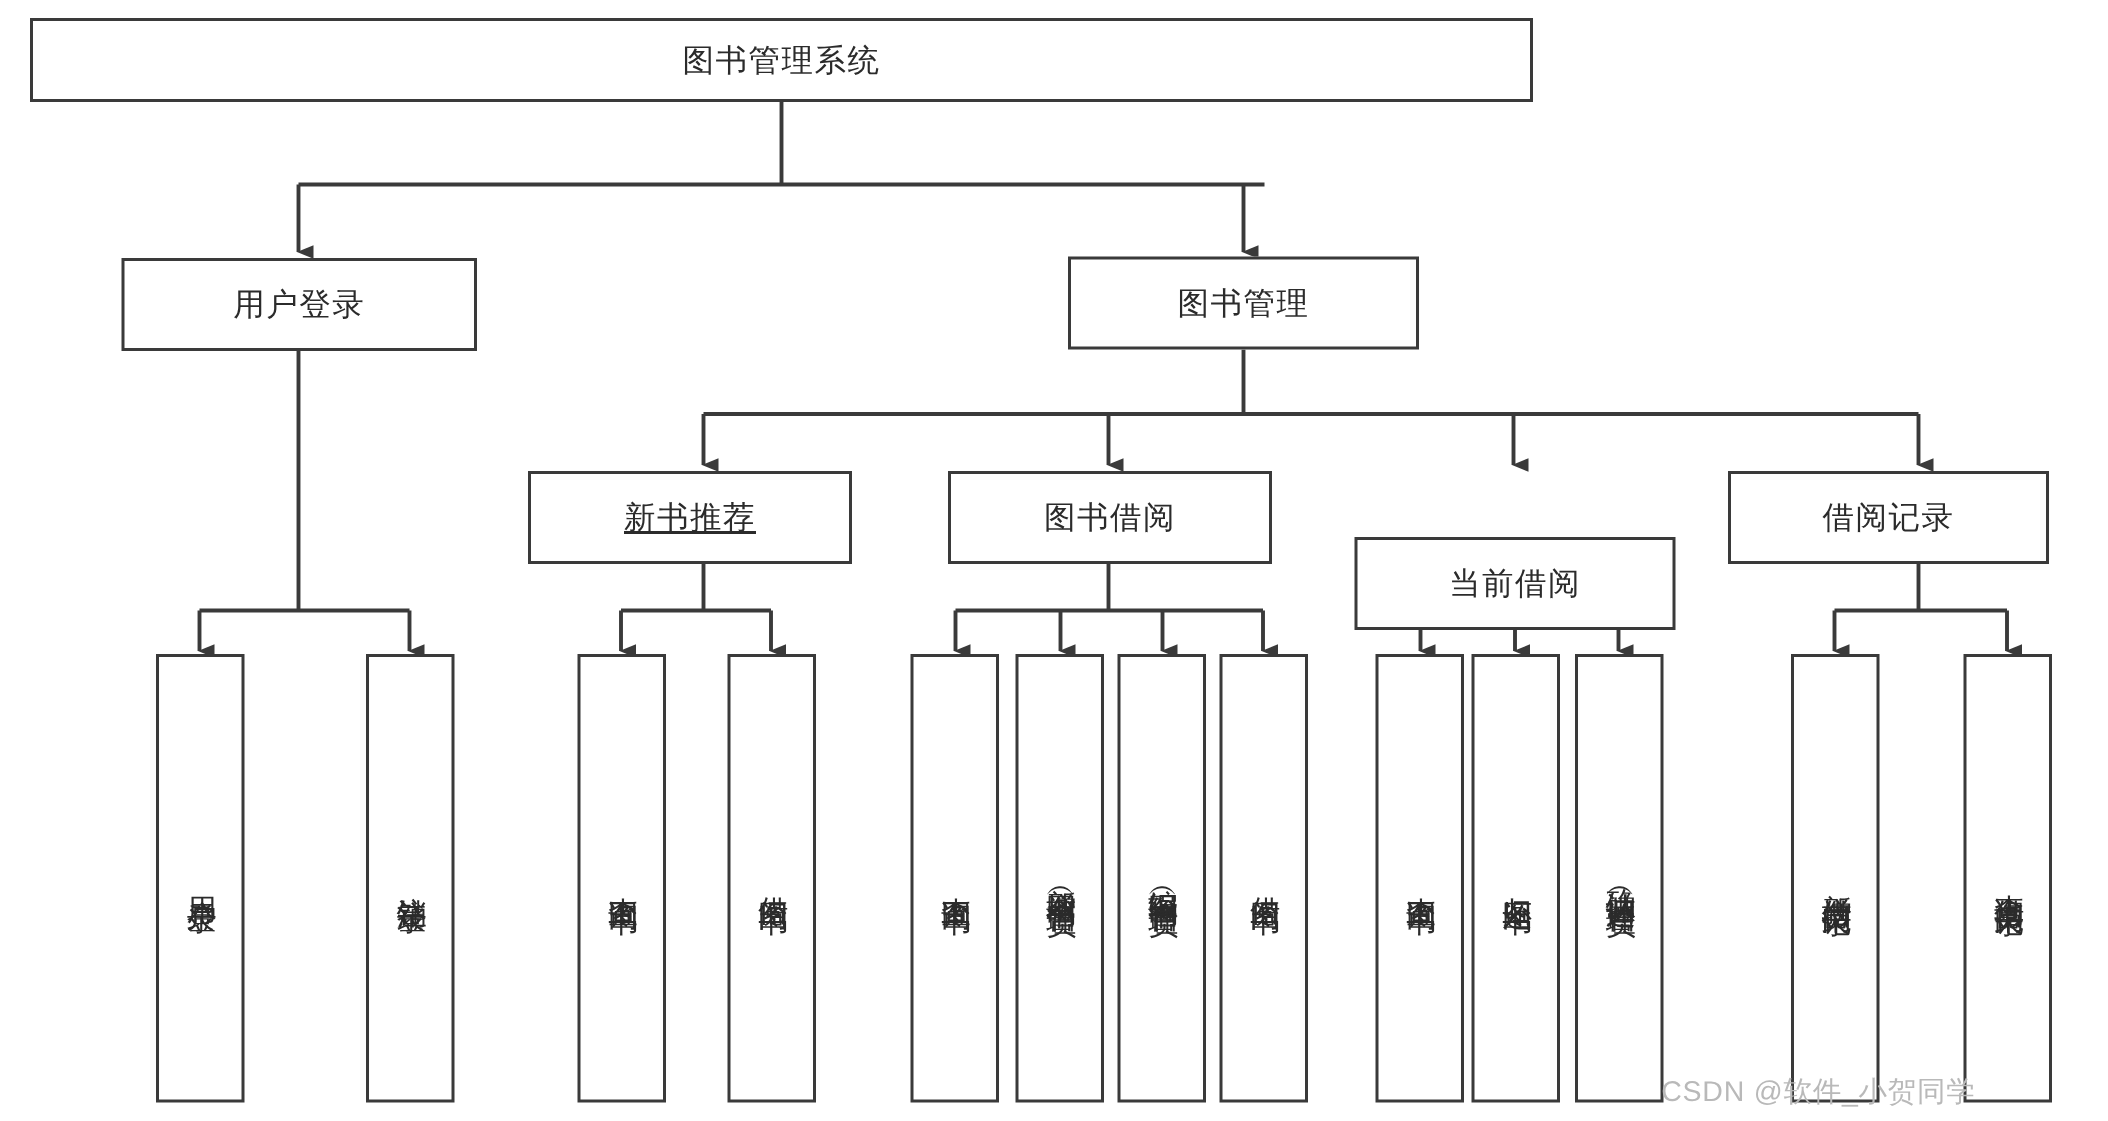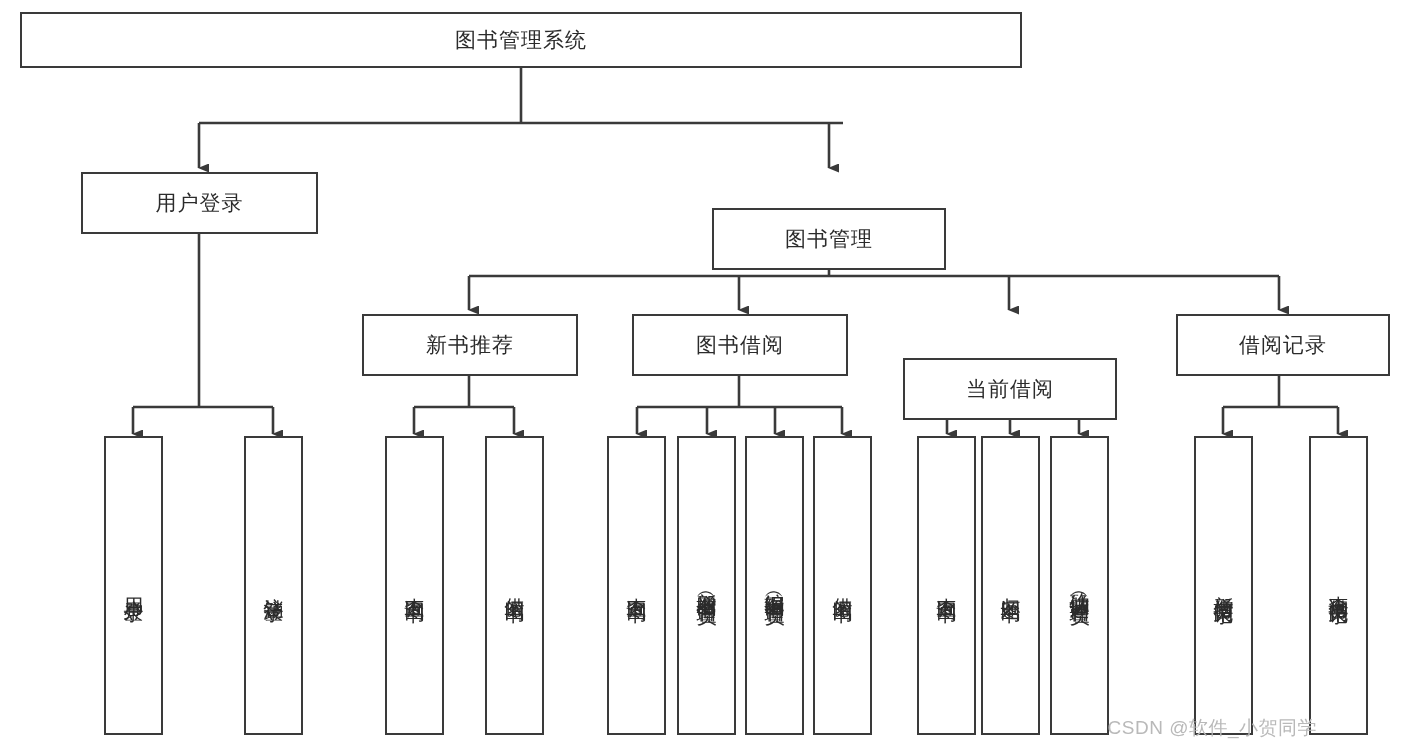--- a/index.html
+++ b/index.html
@@ -70,34 +70,34 @@
     </g>
   </svg>
 
   <div class="node h" style="left:20px;top:12px;width:1002px;height:56px;">
     <span>图书管理系统</span>
   </div>
 
   <div class="node h" style="left:81px;top:172px;width:237px;height:62px;">
     <span>用户登录</span>
   </div>
-  <div class="node h" style="left:712px;top:171px;width:234px;height:62px;margin-top:37px;">
+  <div class="node h" style="left:712px;top:171px;width:234px;height:62px;">
     <span>图书管理</span>
   </div>
 
-  <div class="node h" style="left:362px;top:314px;width:216px;height:62px;">
+  <div class="node h" style="left:352px;top:314px;width:216px;height:62px;text-decoration:underline;">
     <span>新书推荐</span>
   </div>
   <div class="node h" style="left:632px;top:314px;width:216px;height:62px;">
     <span>图书借阅</span>
   </div>
   <div class="node h" style="left:903px;top:314px;width:214px;height:62px;margin-top:44px;">
     <span>当前借阅</span>
   </div>
-  <div class="node h" style="left:1176px;top:314px;width:214px;height:62px;">
+  <div class="node h" style="left:1152px;top:314px;width:214px;height:62px;">
     <span>借阅记录</span>
   </div>
 
   <div class="node v" style="left:104px;top:436px;width:59px;height:299px;">
     <span>用户登录</span>
   </div>
   <div class="node v" style="left:244px;top:436px;width:59px;height:299px;">
     <span>注销登录</span>
   </div>
 

